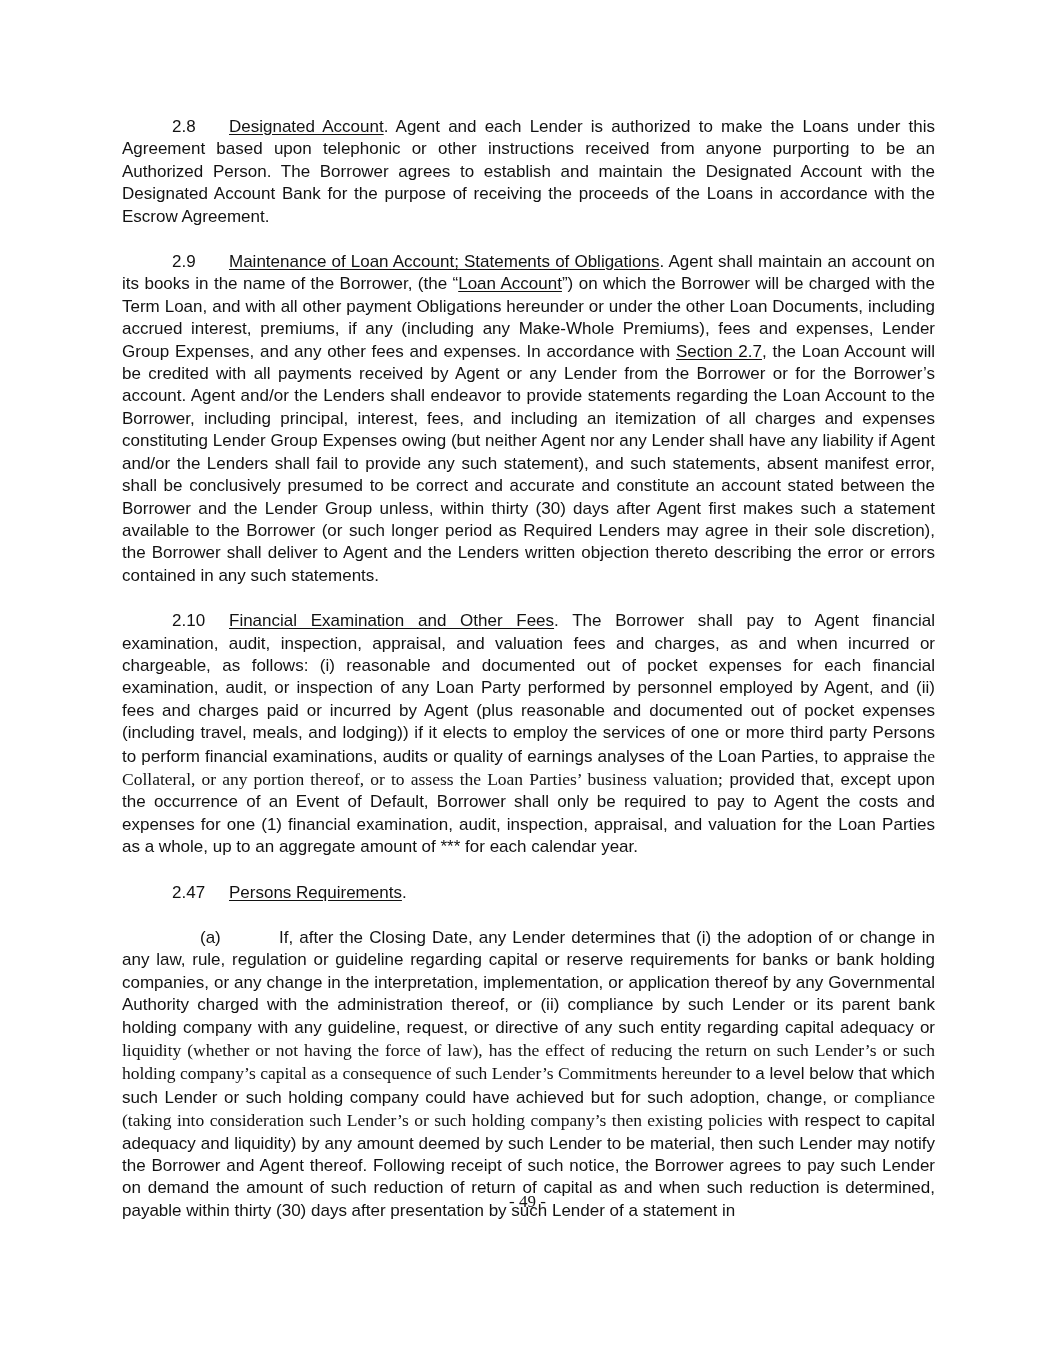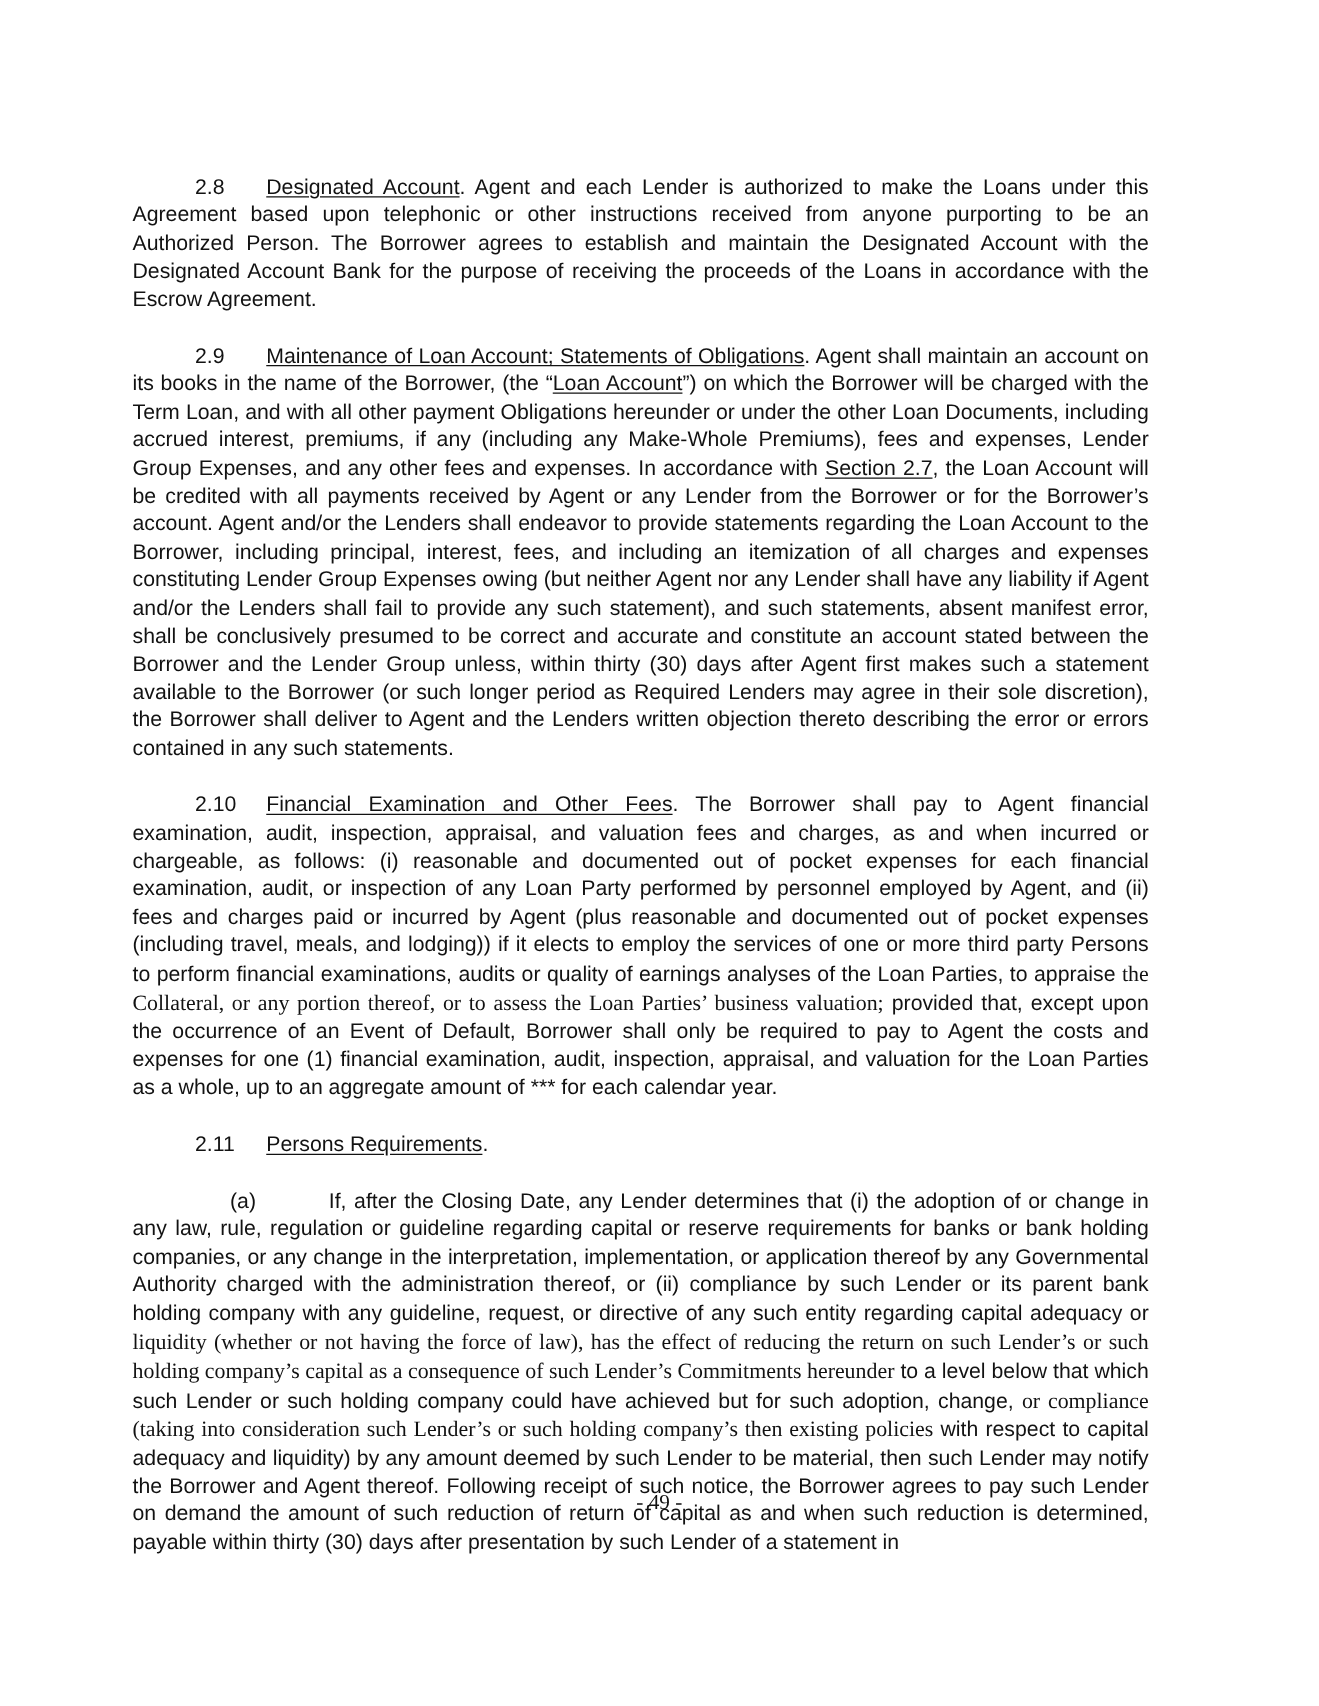--- a/index.html
+++ b/index.html
@@ -11,29 +11,28 @@
     position: relative;
     width: 1055px;
     height: 1365px;
     margin: 0 auto;
     background: #ffffff;
     color: #121212;
     overflow: hidden;
   }
   .content {
     position: absolute;
-    left: 106px;
+    left: 122px;
     top: 116px;
     width: 813px;
     font-family: "Liberation Sans", sans-serif;
     font-size: 17px;
     line-height: 22.4px;
     text-align: justify;
     text-align-last: left;
-    margin-top: 23px;
   }
   .para {
     margin: 0 0 23px 0;
     padding: 0;
   }
   .para:last-child { margin-bottom: 0; }
   .u { text-decoration: underline; text-underline-offset: 2px; }
   .serif {
     font-family: "Liberation Serif", serif;
     font-size: 17.5px;
@@ -62,17 +61,17 @@
   }
 </style>
 </head>
 <body>
 
 <div class="page">
   <div class="content">
       <p class="para section"><span class="secnum">2.8</span><span class="u">Designated Account</span><span>.  Agent and each Lender is authorized to make the Loans under this Agreement based upon telephonic or other instructions received from anyone purporting to be an Authorized Person.  The Borrower agrees to establish and maintain the Designated Account with the Designated Account Bank for the purpose of receiving the proceeds of the Loans in accordance with the Escrow Agreement.</span></p>
       <p class="para section"><span class="secnum">2.9</span><span class="u">Maintenance of Loan Account; Statements of Obligations</span><span>.  Agent shall maintain an account on its books in the name of the Borrower, (the “</span><span class="u">Loan Account</span><span>”) on which the Borrower will be charged with the Term Loan, and with all other payment Obligations hereunder or under the other Loan Documents, including accrued interest, premiums, if any (including any Make-Whole Premiums), fees and expenses, Lender Group Expenses, and any other fees and expenses.  In accordance with </span><span class="u">Section 2.7</span><span>, the Loan Account will be credited with all payments received by Agent or any Lender from the Borrower or for the Borrower’s account.  Agent and/or the Lenders shall endeavor to provide statements regarding the Loan Account to the Borrower, including principal, interest, fees, and including an itemization of all charges and expenses constituting Lender Group Expenses owing (but neither Agent nor any Lender shall have any liability if Agent and/or the Lenders shall fail to provide any such statement), and such statements, absent manifest error, shall be conclusively presumed to be correct and accurate and constitute an account stated between the Borrower and the Lender Group unless, within thirty (30) days after Agent first makes such a statement available to the Borrower (or such longer period as Required Lenders may agree in their sole discretion), the Borrower shall deliver to Agent and the Lenders written objection thereto describing the error or errors contained in any such statements.</span></p>
       <p class="para section"><span class="secnum">2.10</span><span class="u">Financial Examination and Other Fees</span><span>.  The Borrower shall pay to Agent financial examination, audit, inspection, appraisal, and valuation fees and charges, as and when incurred or chargeable, as follows: (i) reasonable and documented out of pocket expenses for each financial examination, audit, or inspection of any Loan Party performed by personnel employed by Agent, and (ii) fees and charges paid or incurred by Agent (plus reasonable and documented out of pocket expenses (including travel, meals, and lodging)) if it elects to employ the services of one or more third party Persons to perform financial examinations, audits or quality of earnings analyses of the Loan Parties, to appraise </span><span class="serif">the Collateral, or any portion thereof, or to assess the Loan Parties’ business valuation;</span><span> provided that, except upon the occurrence of an Event of Default, Borrower shall only be required to pay to Agent the costs and expenses for one (1) financial examination, audit, inspection, appraisal, and valuation for the Loan Parties as a whole, up to an aggregate amount of *** for each calendar year.</span></p>
-      <p class="para section"><span class="secnum">2.11</span><span class="u">Persons Requirements</span><span>.</span></p>
+      <p class="para section"><span class="secnum">2.47</span><span class="u">Persons Requirements</span><span>.</span></p>
       <p class="para sub"><span class="sublabel">(a)</span><span>If, after the Closing Date, any Lender determines that (i) the adoption of or change in any law, rule, regulation or guideline regarding capital or reserve requirements for banks or bank holding companies, or any change in the interpretation, implementation, or application thereof by any Governmental Authority charged with the administration thereof, or (ii) compliance by such Lender or its parent bank holding company with any guideline, request, or directive of any such entity regarding capital adequacy or </span><span class="serif">liquidity (whether or not having the force of law), has the effect of reducing the return on such Lender’s or such holding company’s capital as a consequence of such Lender’s Commitments hereunder</span><span> to a level below that which such Lender or such holding company could have achieved but for such adoption, change, </span><span class="serif">or compliance (taking into consideration such Lender’s or such holding company’s then existing policies</span><span> with respect to capital adequacy and liquidity) by any amount deemed by such Lender to be material, then such Lender may notify the Borrower and Agent thereof.  Following receipt of such notice, the Borrower agrees to pay such Lender on demand the amount of such reduction of return of capital as and when such reduction is determined, payable within thirty (30) days after presentation by such Lender of a statement in</span></p>
     </div>
   <div class="footer">- 49 -</div>
 </div>
 
 </body></html>

